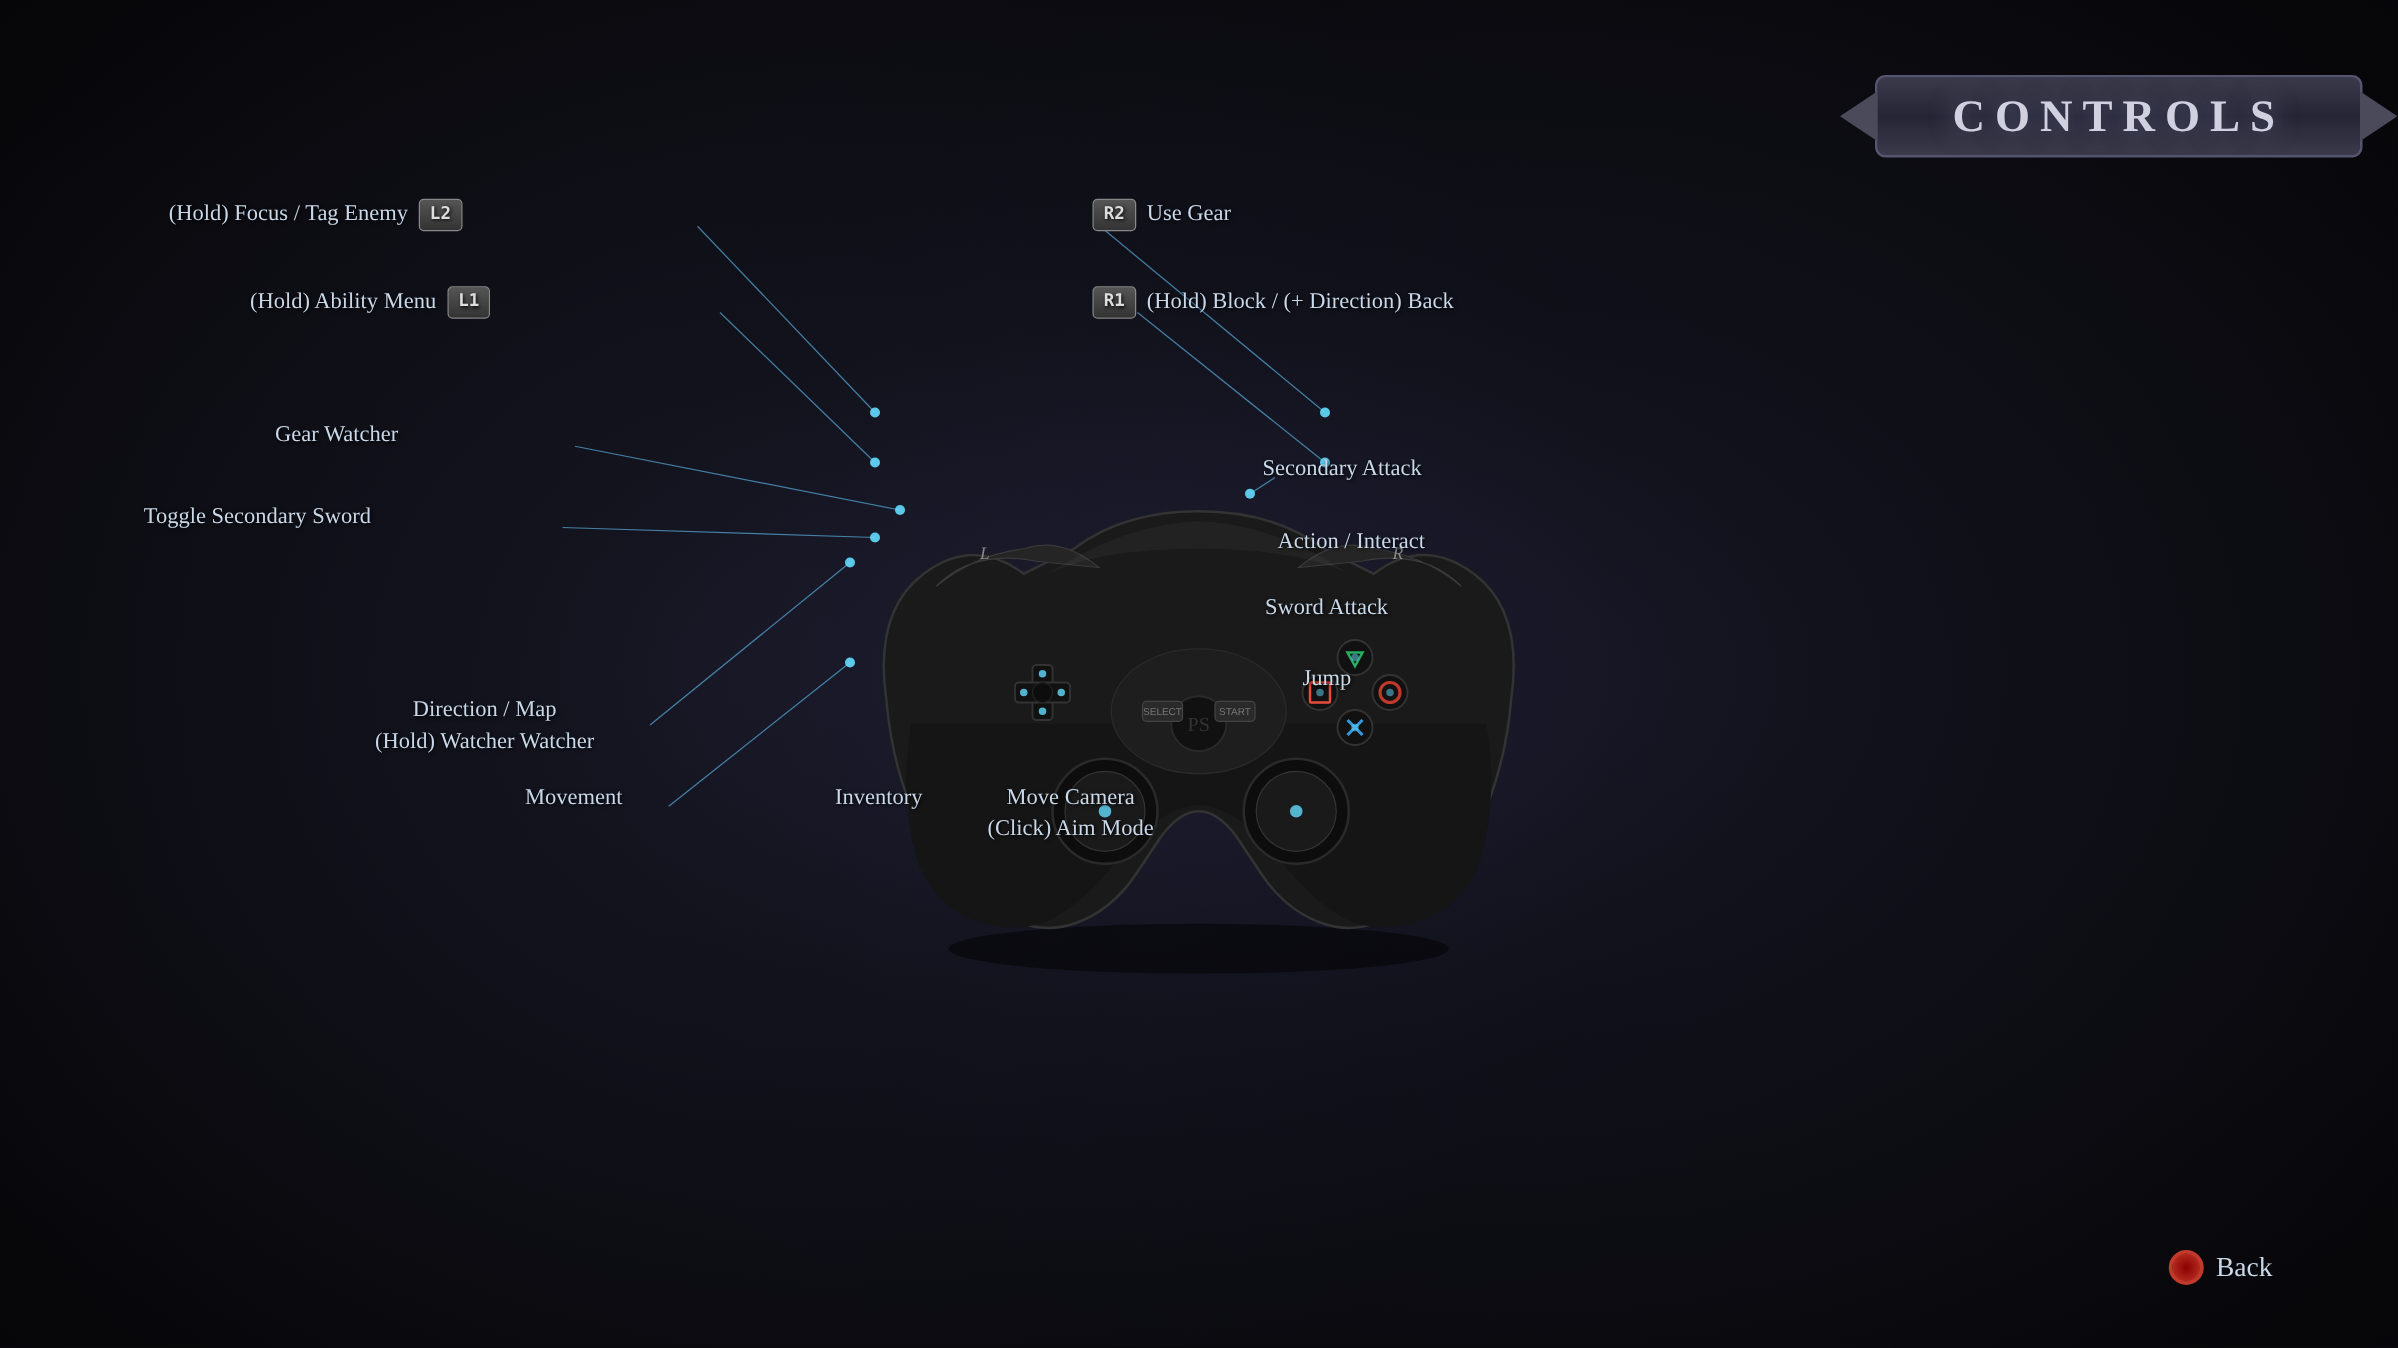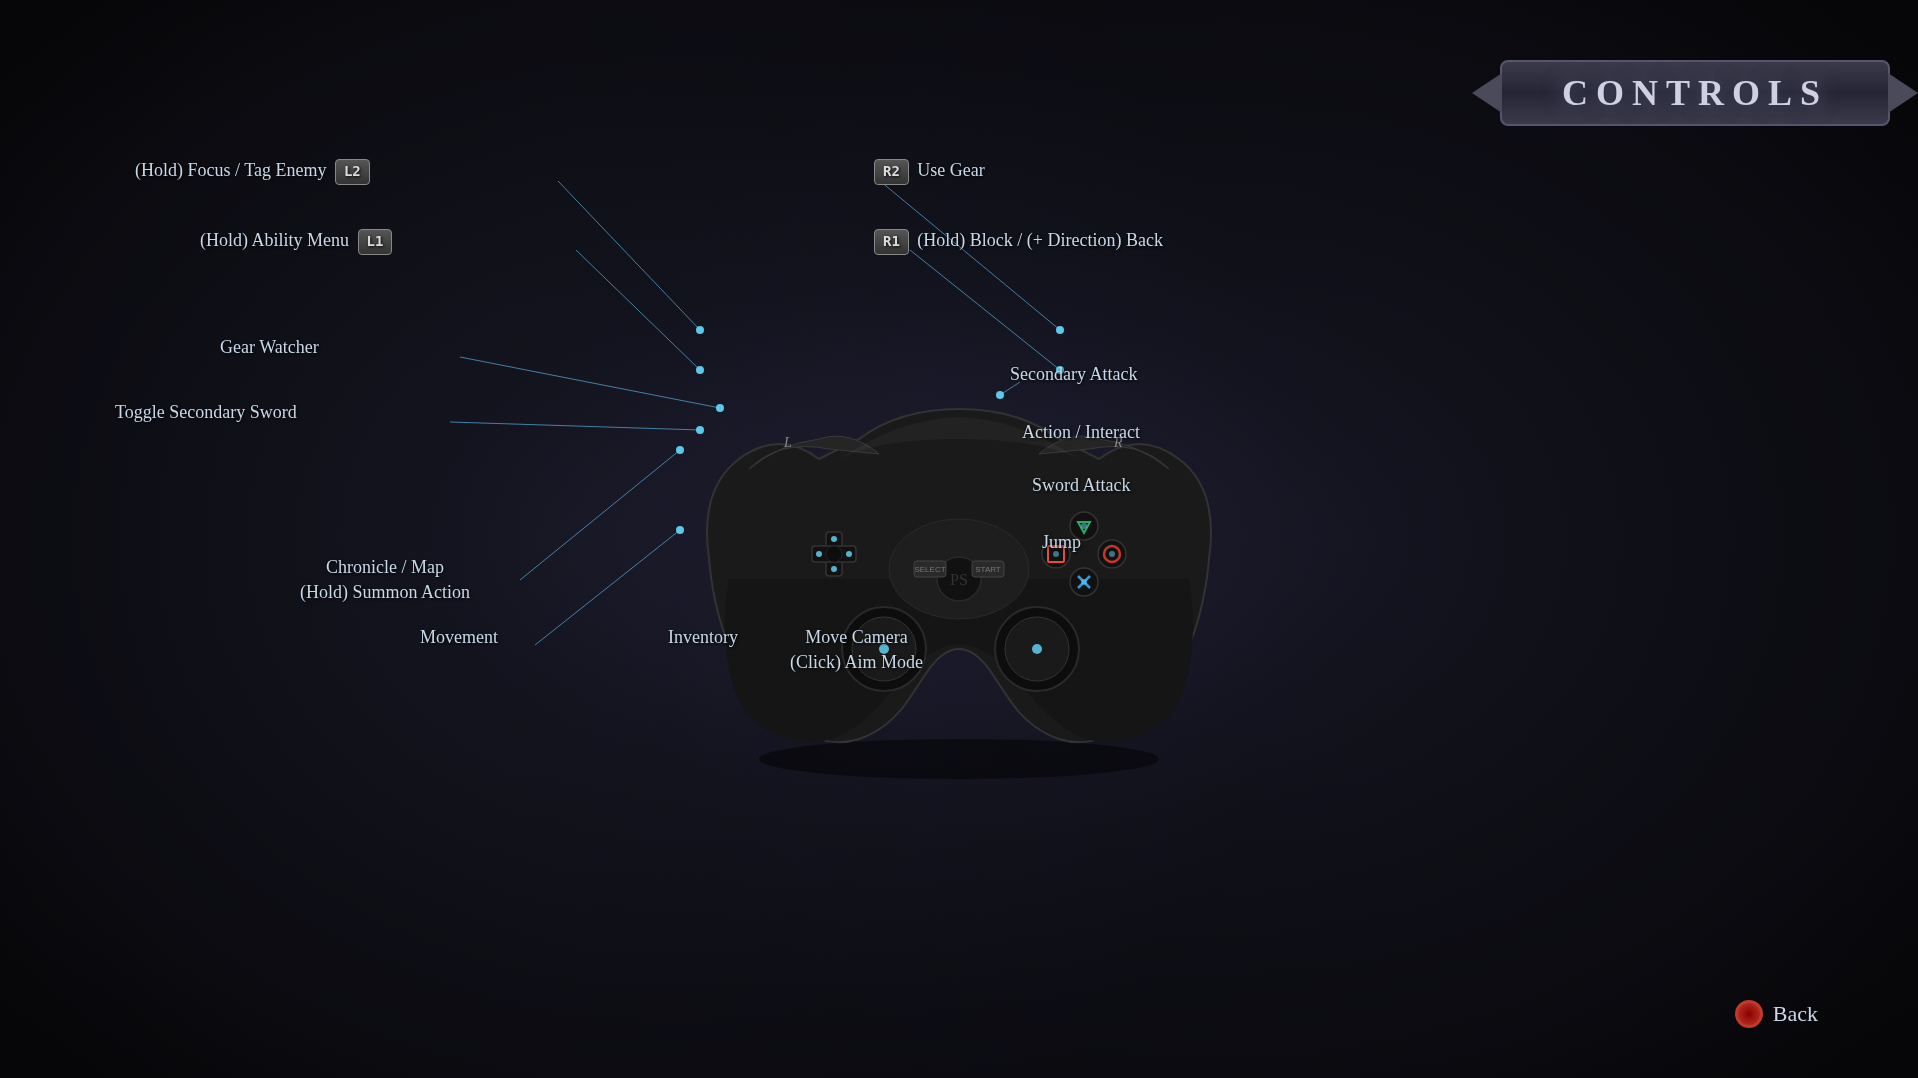--- a/index.html
+++ b/index.html
@@ -305,22 +305,22 @@
 
 <div class="label left" style="position:absolute; top:335px; left:220px;">
   <span>Gear Watcher</span>
 </div>
 
 <div class="label left" style="position:absolute; top:400px; left:115px;">
   <span>Toggle Secondary Sword</span>
 </div>
 
 <div class="label" style="position:absolute; top:555px; left:300px; text-align:center;">
-  <div>Chronicle / Map</div>
-  <div>(Hold) Summon Action</div>
+  <div>Direction / Map</div>
+  <div>(Hold) Watcher Watcher</div>
 </div>
 
 <div class="label" style="position:absolute; top:625px; left:420px; text-align:center;">
   <span>Movement</span>
 </div>
 
 <div class="label" style="position:absolute; top:625px; left:668px; text-align:center;">
   <span>Inventory</span>
 </div>
 
@@ -340,21 +340,21 @@
 </div>
 
 <div class="label right" style="position:absolute; top:362px; left:1010px;">
   <span>Secondary Attack</span>
 </div>
 
 <div class="label right" style="position:absolute; top:420px; left:1022px;">
   <span>Action / Interact</span>
 </div>
 
-<div class="label right" style="position:absolute; top:473px; left:1012px;margin-left:20px;">
+<div class="label right" style="position:absolute; top:473px; left:1012px;">
   <span>Sword Attack</span>
 </div>
 
 <div class="label right" style="position:absolute; top:530px; left:1042px;">
   <span>Jump</span>
 </div>
 
 <div class="back-button">
   <div class="back-circle-icon"></div>
   <span>Back</span>

